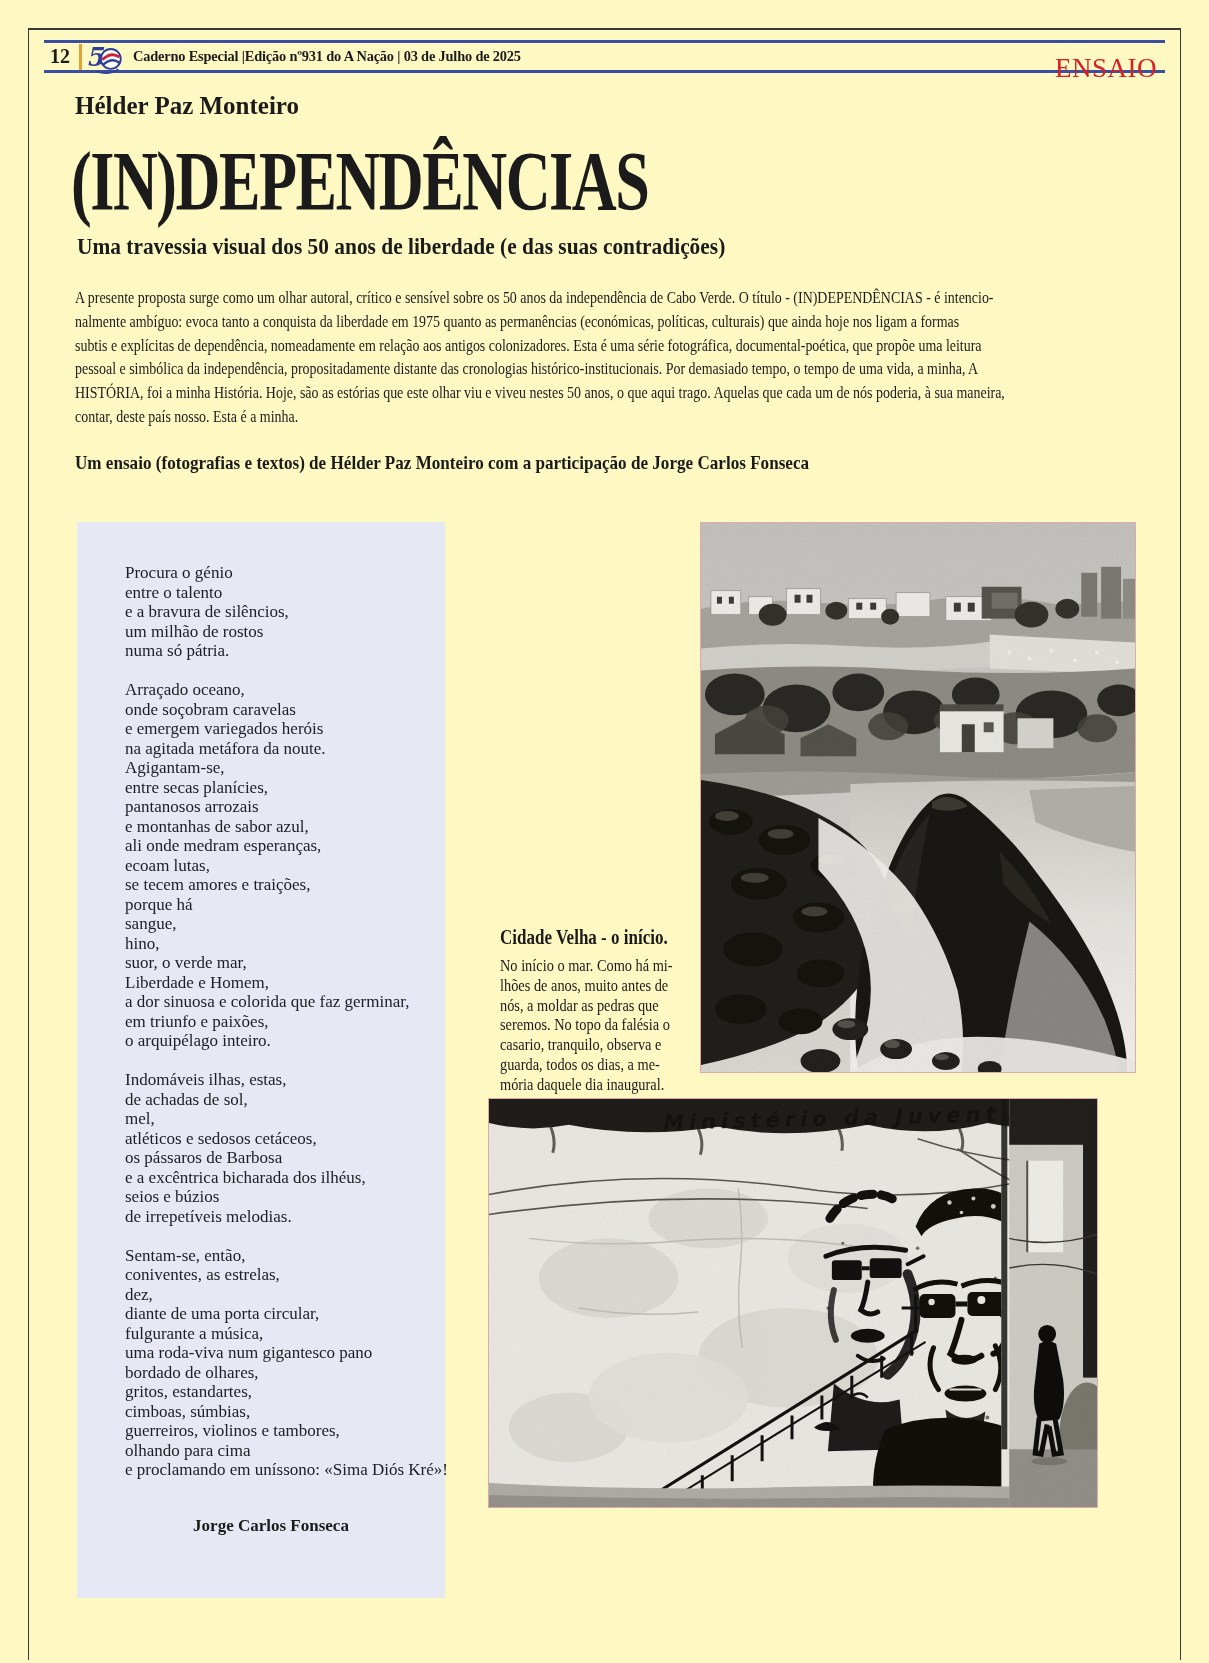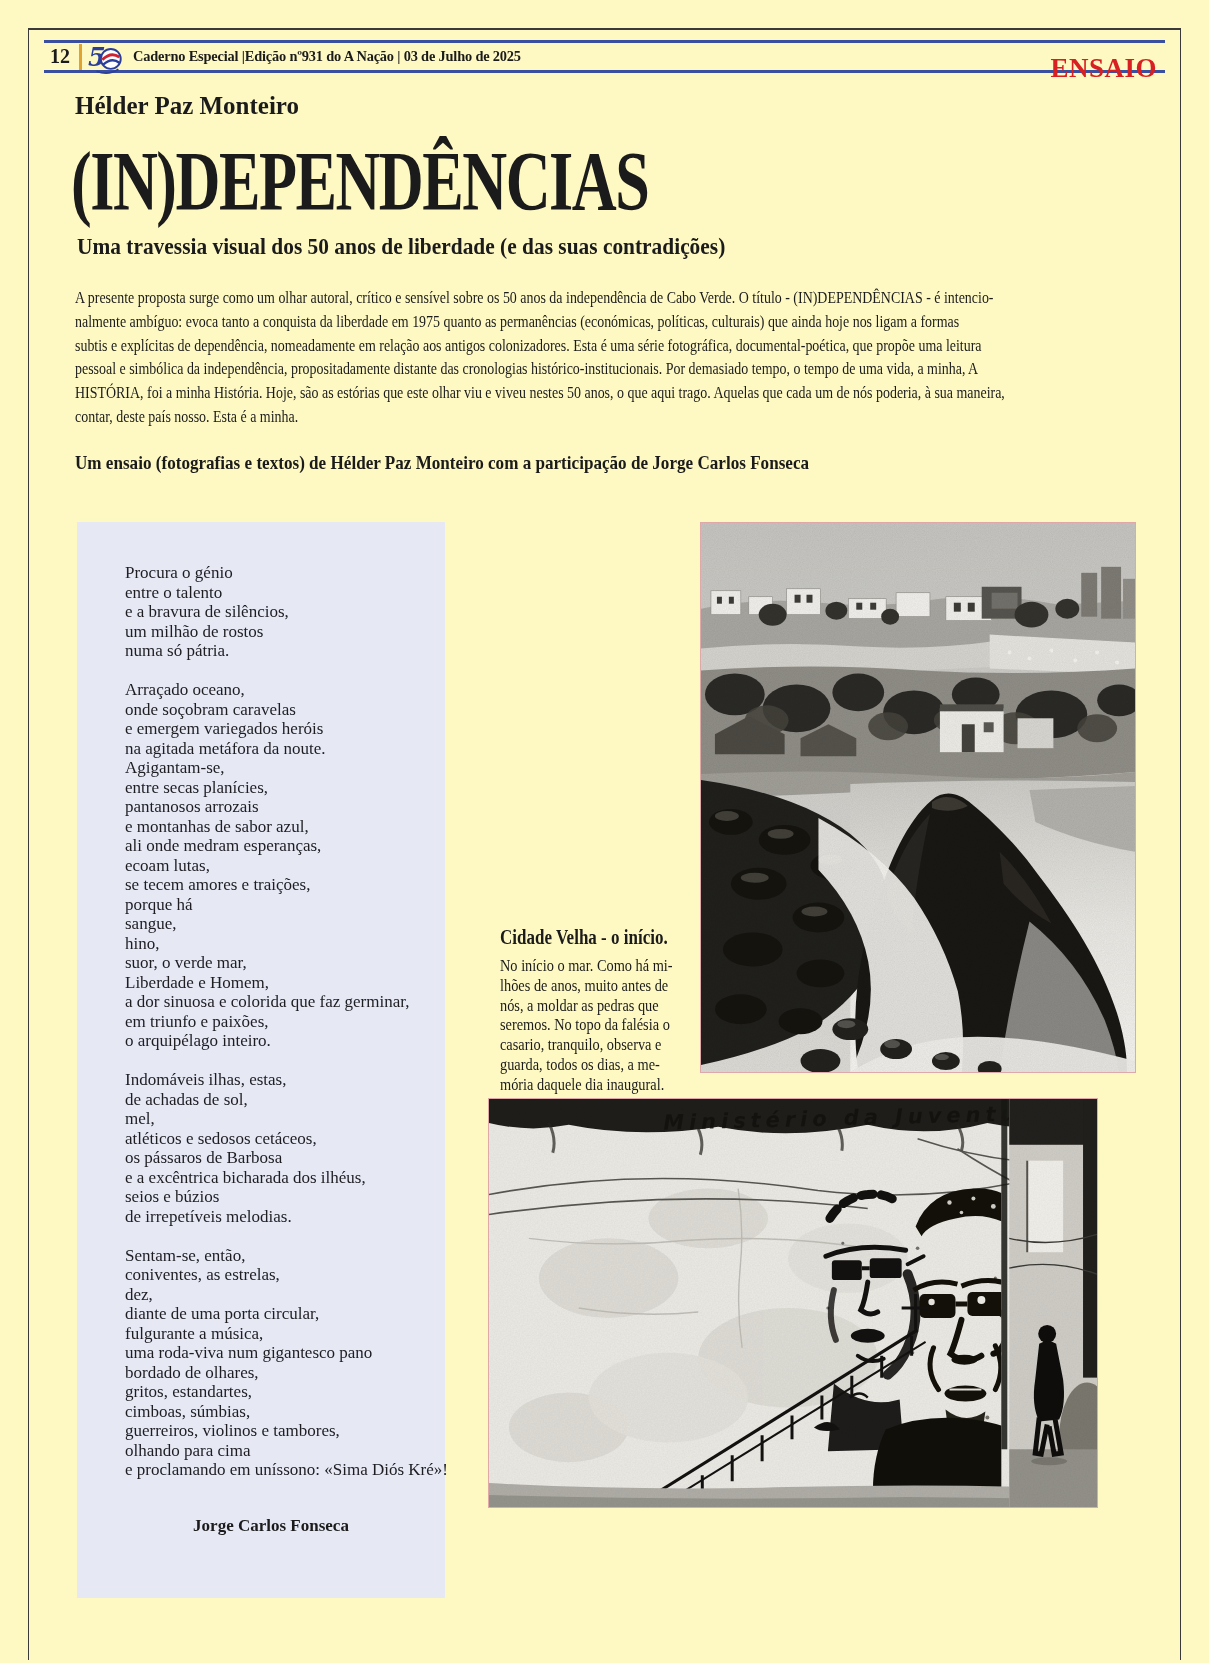--- a/index.html
+++ b/index.html
@@ -10,21 +10,21 @@
   .pre{white-space:pre;}
   
   #frame{left:28px;top:28px;width:1151px;height:1630px;border:1px solid #3a3a3a;border-top-width:2px;border-bottom:none;}
   
   #band{left:44px;top:40px;width:1121px;height:33px;border-top:3px solid #3a4fa0;border-bottom:3px solid #3a4fa0;
         box-sizing:border-box;display:flex;align-items:center;}
   #band .pagenum{font-weight:bold;font-size:20px;margin-left:6px;}
   #band .obar{width:3px;height:26px;background:#e0a231;margin-left:9px;}
   #band .logo{margin-left:6px;display:block;}
   #band .edition{font-weight:bold;font-size:15px;margin-left:7px;letter-spacing:-0.2px;transform:scaleX(0.96);transform-origin:0 50%;}
-  #band .section{margin-left:auto;margin-right:8px;font-weight:bold;font-size:27px;color:#d81f21;letter-spacing:0.5px;margin-top:24px;}
+  #band .section{margin-left:auto;margin-right:8px;font-weight:normal;font-size:27px;color:#d81f21;letter-spacing:0.5px;margin-top:24px;}
   
   .author{left:75px;top:92px;font-size:25px;font-weight:bold;text-align:center;}
   .title{left:71px;top:140px;font-size:84px;font-weight:bold;line-height:1;letter-spacing:-2px;transform:scaleX(0.74);}
   .subtitle{left:77px;top:234px;font-size:23px;font-weight:bold;transform:scaleX(0.93);}
   .lead{left:75px;top:286px;font-size:17px;line-height:23.8px;transform:scaleX(0.82);}
   .byline{left:75px;top:452px;font-size:19px;font-weight:bold;transform:scaleX(0.90);}
   
   #poembox{left:77px;top:522px;width:368px;height:1076px;background:#e6e8f4;}
   .poem{left:125px;top:563px;font-size:17px;line-height:19.5px;color:#1d1d22;}
   .signature{left:112px;top:1516px;width:318px;text-align:center;font-size:17px;font-weight:bold;}

